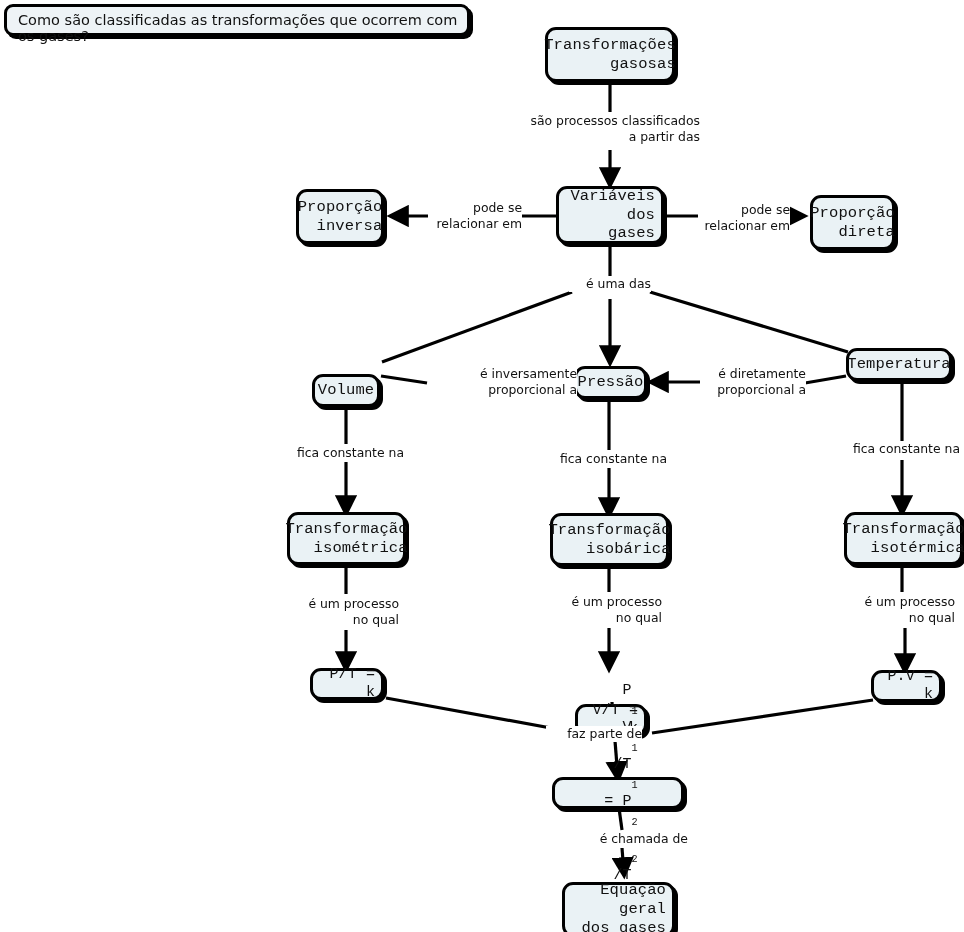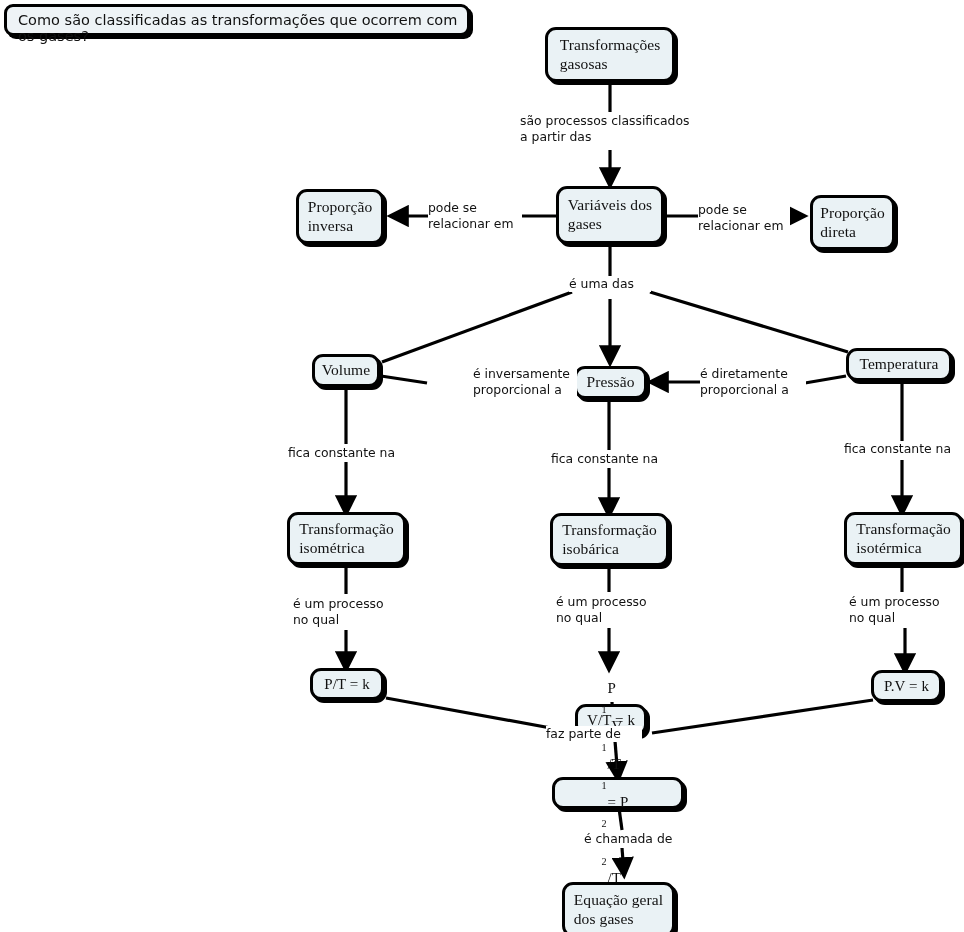--- a/index.html
+++ b/index.html
@@ -6,38 +6,38 @@
   body{width:964px;height:932px;position:relative;overflow:hidden;
        font-family:"DejaVu Sans", sans-serif;}
 
   #canvas{position:absolute;inset:0;width:964px;height:932px;}
   svg.links{position:absolute;left:0;top:0;width:964px;height:932px;}
 
   
   .node{position:absolute;box-sizing:border-box;
         background:#eaf2f5;border:3px solid #000000;border-radius:11px;
         box-shadow:3px 3px 0 0 #000000;
-        display:flex;align-items:center;justify-content:center;text-align:left;
-        font-family:Liberation Serif, serif;
+        display:flex;align-items:center;justify-content:center;text-align:right;
+        font-family:Liberation Mono, monospace;
         color:#111111;line-height:1.22;letter-spacing:.1px;}
   .node span{display:block;padding:0 6px;}
 
   .node.big{font-size:15.5px;}
   .node.formula{font-size:15px;}
 
   .title-box{position:absolute;left:4px;top:4px;width:466px;height:32px;
              box-sizing:border-box;background:#eef3f6;border:3px solid #000000;
              border-radius:9px;box-shadow:3px 3px 0 0 #000000;
              display:flex;align-items:center;
              font-size:14.5px;color:#111;}
   .title-box span{padding-left:11px;margin-top:16px;}
 
   
   .lbl{position:absolute;font-family:"DejaVu Sans", sans-serif;
-       font-size:12.4px;color:#111111;text-align:left;line-height:1.25;
+       font-size:12.4px;color:#111111;text-align:right;line-height:1.25;
        background:#ffffff;white-space:pre-line;}
 
   sub{font-size:.68em;vertical-align:-.22em;}
 </style>
 </head>
 <body>
 
 <div id="canvas">
 
   <svg class="links" viewBox="0 0 964 932">
@@ -116,21 +116,21 @@
   </div>
 
   <div class="node big" style="left:296px;top:189px;width:88px;height:55px;">
     <span>Proporção<br>inversa</span>
   </div>
 
   <div class="node big" style="left:810px;top:195px;width:85px;height:55px;">
     <span>Proporção<br>direta</span>
   </div>
 
-  <div class="node big" style="left:312px;top:354px;width:68px;height:33px;">
+  <div class="node big" style="left:312px;top:374px;width:68px;height:33px;">
     <span>Volume</span>
   </div>
 
   <div class="node big" style="left:574px;top:366px;width:73px;height:33px;">
     <span>Pressão</span>
   </div>
 
   <div class="node big" style="left:846px;top:348px;width:106px;height:33px;">
     <span>Temperatura</span>
   </div>

